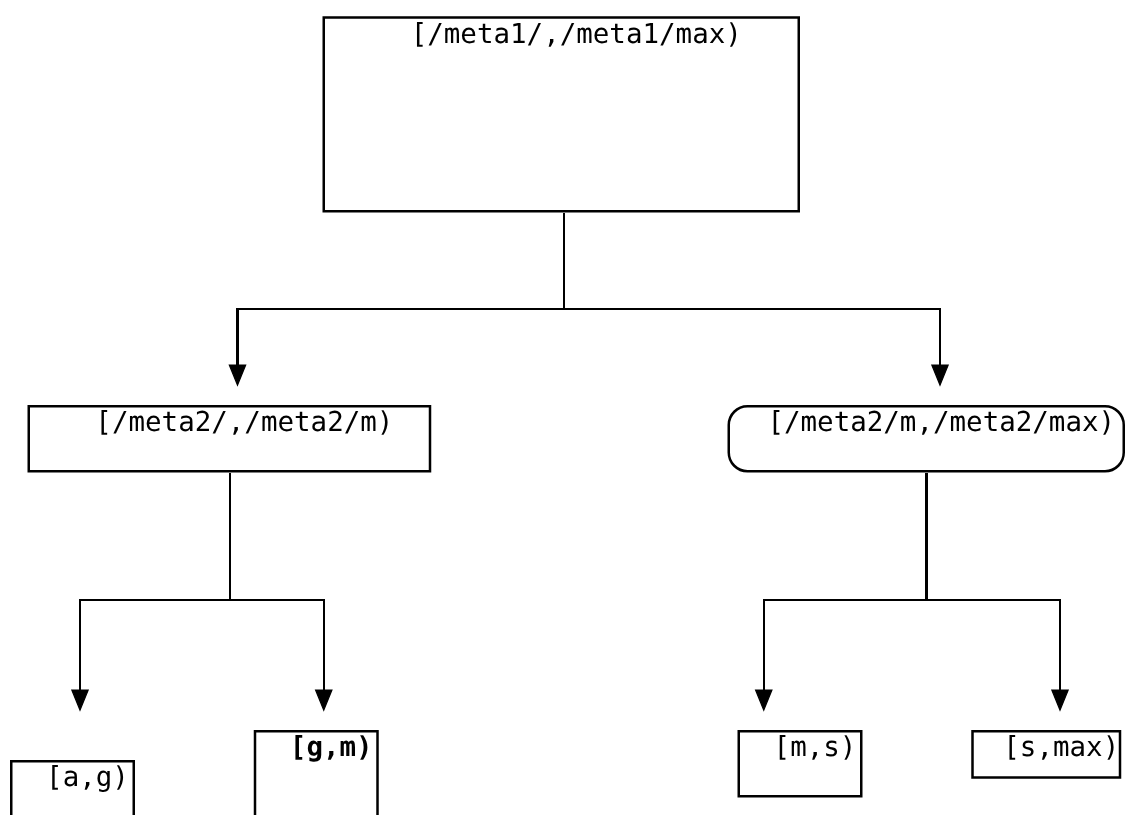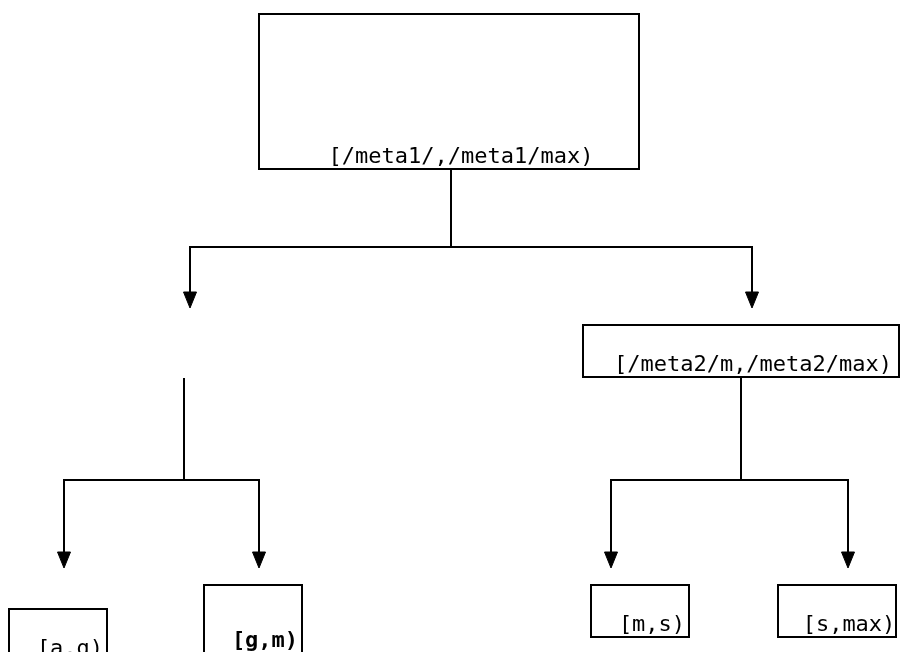--- a/index.html
+++ b/index.html
@@ -31,35 +31,35 @@
     fill: var(--stroke, #000000);
     stroke: var(--stroke, #000000);
     stroke-width: 1;
   }
   .node {
     position: absolute;
     box-sizing: border-box;
     border: 2px solid var(--stroke, #000000);
     background: var(--bg, #ffffff);
     display: flex;
-    align-items: flex-end;
+    align-items: flex-start;
     justify-content: center;
     font-family: "DejaVu Sans Mono", "Liberation Mono", monospace;
     font-size: 22px;
     color: var(--text, #000000);
     white-space: nowrap;
     padding-left: 24px;
   }
   .node-root  { left: 258px; top: 13px;  width: 382px; height: 157px; }
   .node-left  { left: 22px;  top: 324px; width: 323px; height: 54px; }
-  .node-right { left: 582px; top: 324px; width: 318px; height: 54px; }
+  .node-right { left: 582px; top: 324px; width: 318px; height: 54px; border-radius: 16px; }
   .node-ag    { left: 8px;   top: 584px; width: 100px; height: 54px; margin-top: 24px; }
   .node-gm    { left: 203px; top: 584px; width: 100px; height: 70px; font-weight: bold; }
   .node-ms    { left: 553px; top: 584px; width: 100px; height: 54px; margin-left: 37px; }
-  .node-smax  { left: 777px; top: 584px; width: 120px; height: 54px; }
+  .node-smax  { left: 777px; top: 584px; width: 120px; height: 39px; }
 </style>
 </head>
 <body>
 
 <div class="canvas">
 
   <svg class="edges-layer" viewBox="0 0 912 652" aria-hidden="true">
     <g>
       <path d="M451,170 L451,247 L190,247 L190,292"></path>
       <polygon points="183.5,292 196.5,292 190,308"></polygon>
@@ -83,20 +83,23 @@
     <g>
       <path d="M741,378 L741,480 L848,480 L848,552"></path>
       <polygon points="841.5,552 854.5,552 848,568"></polygon>
     </g>
   </svg>
 
   <div class="node node-root">
     <span>[/meta1/,/meta1/max)</span>
   </div>
 
+  <div class="node node-left">
+    <span>[/meta2/,/meta2/m)</span>
+  </div>
 
   <div class="node node-right">
     <span>[/meta2/m,/meta2/max)</span>
   </div>
 
   <div class="node node-ag">
     <span>[a,g)</span>
   </div>
 
   <div class="node node-gm">

